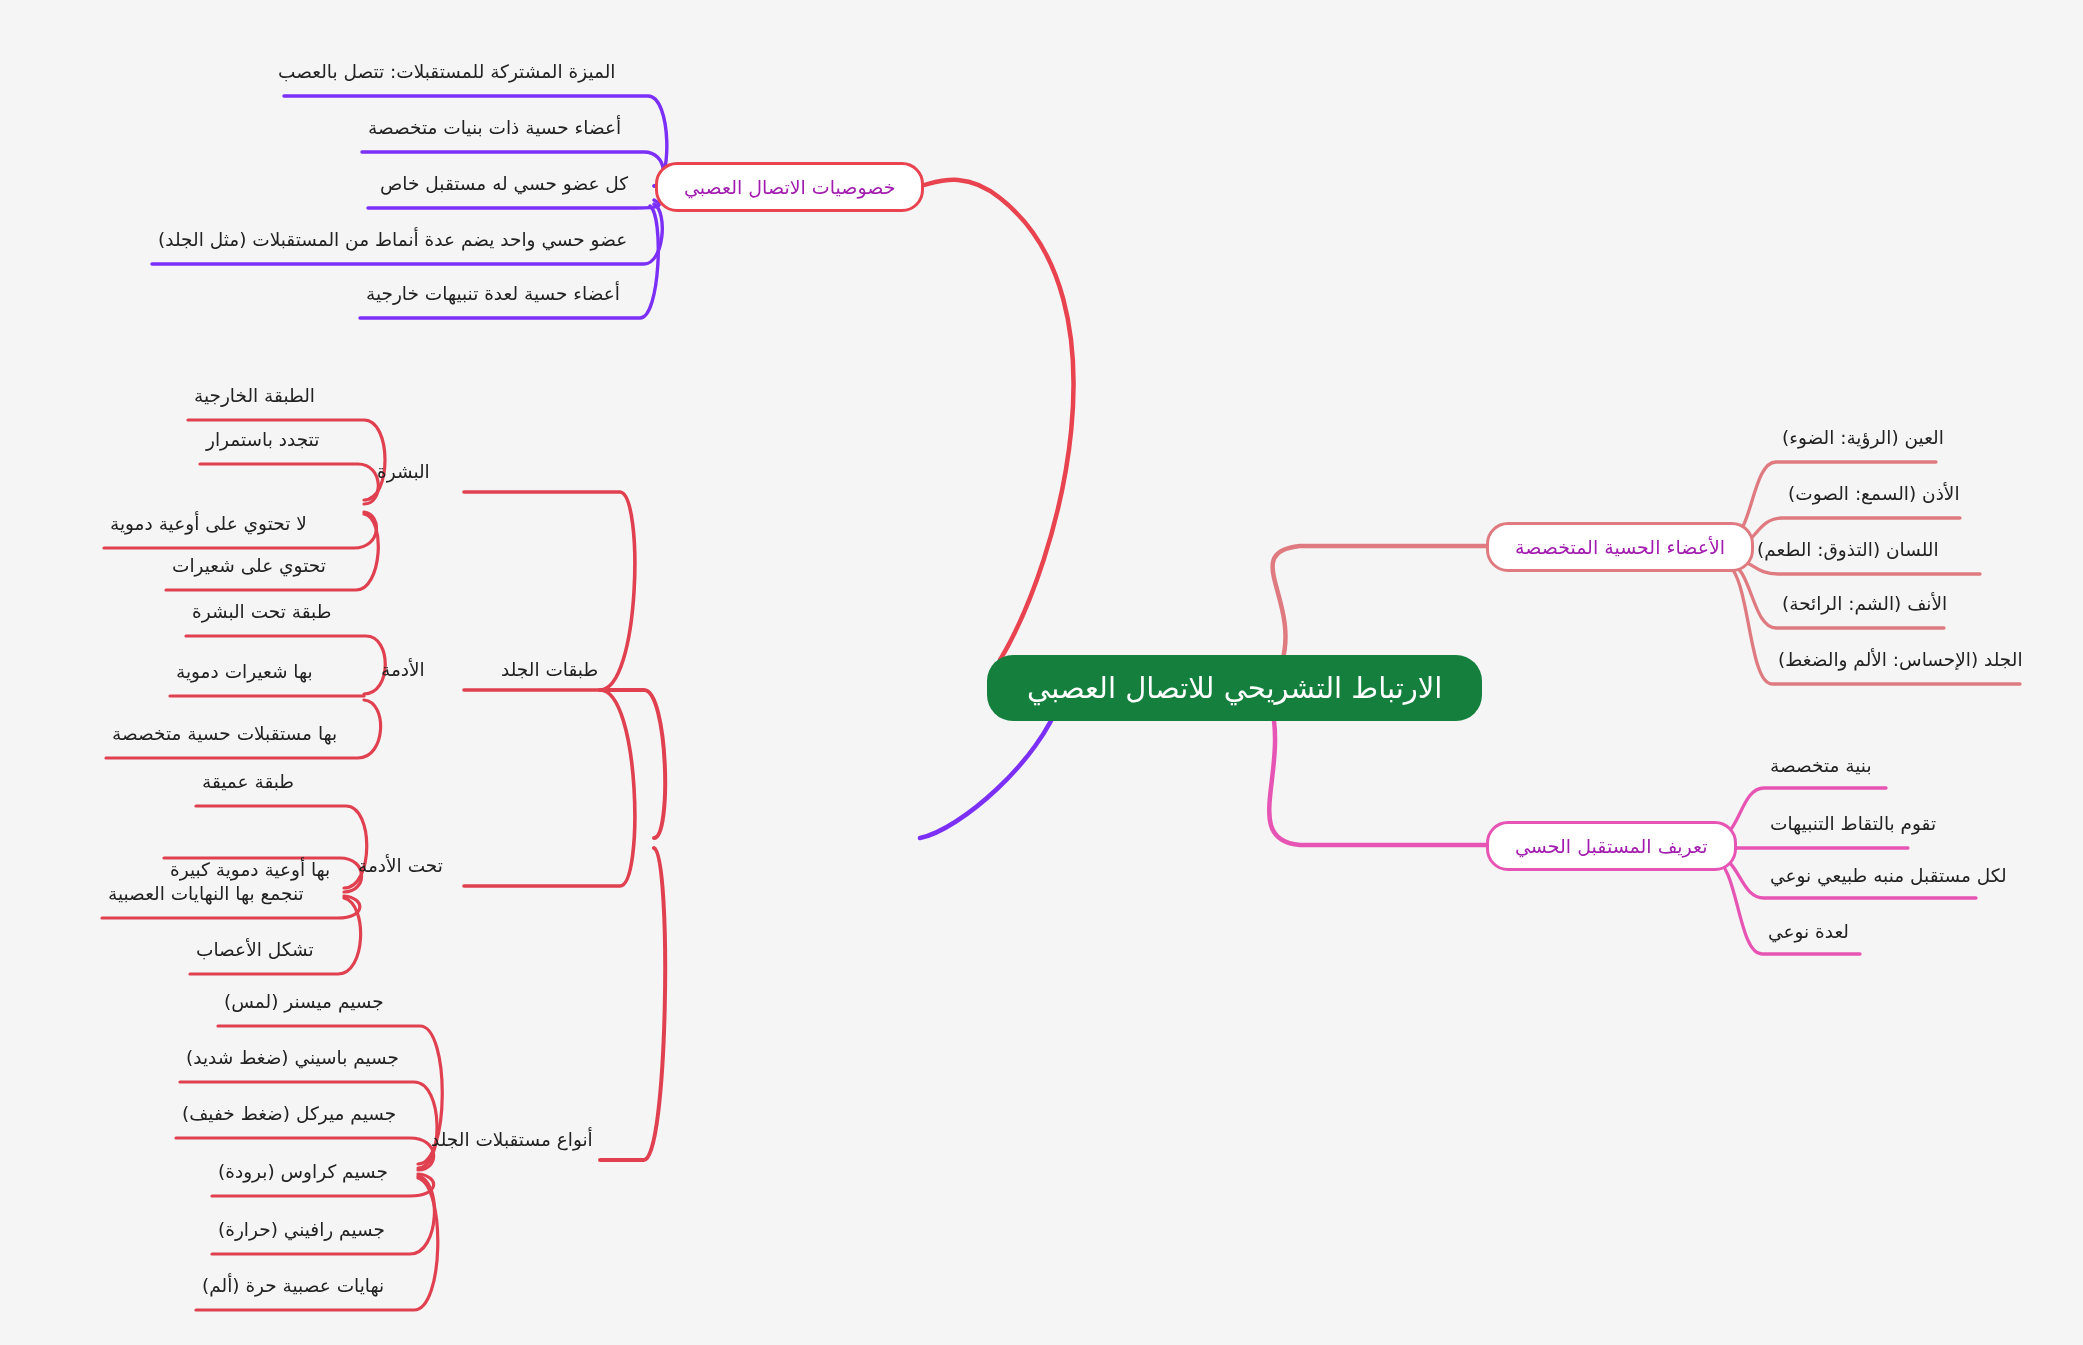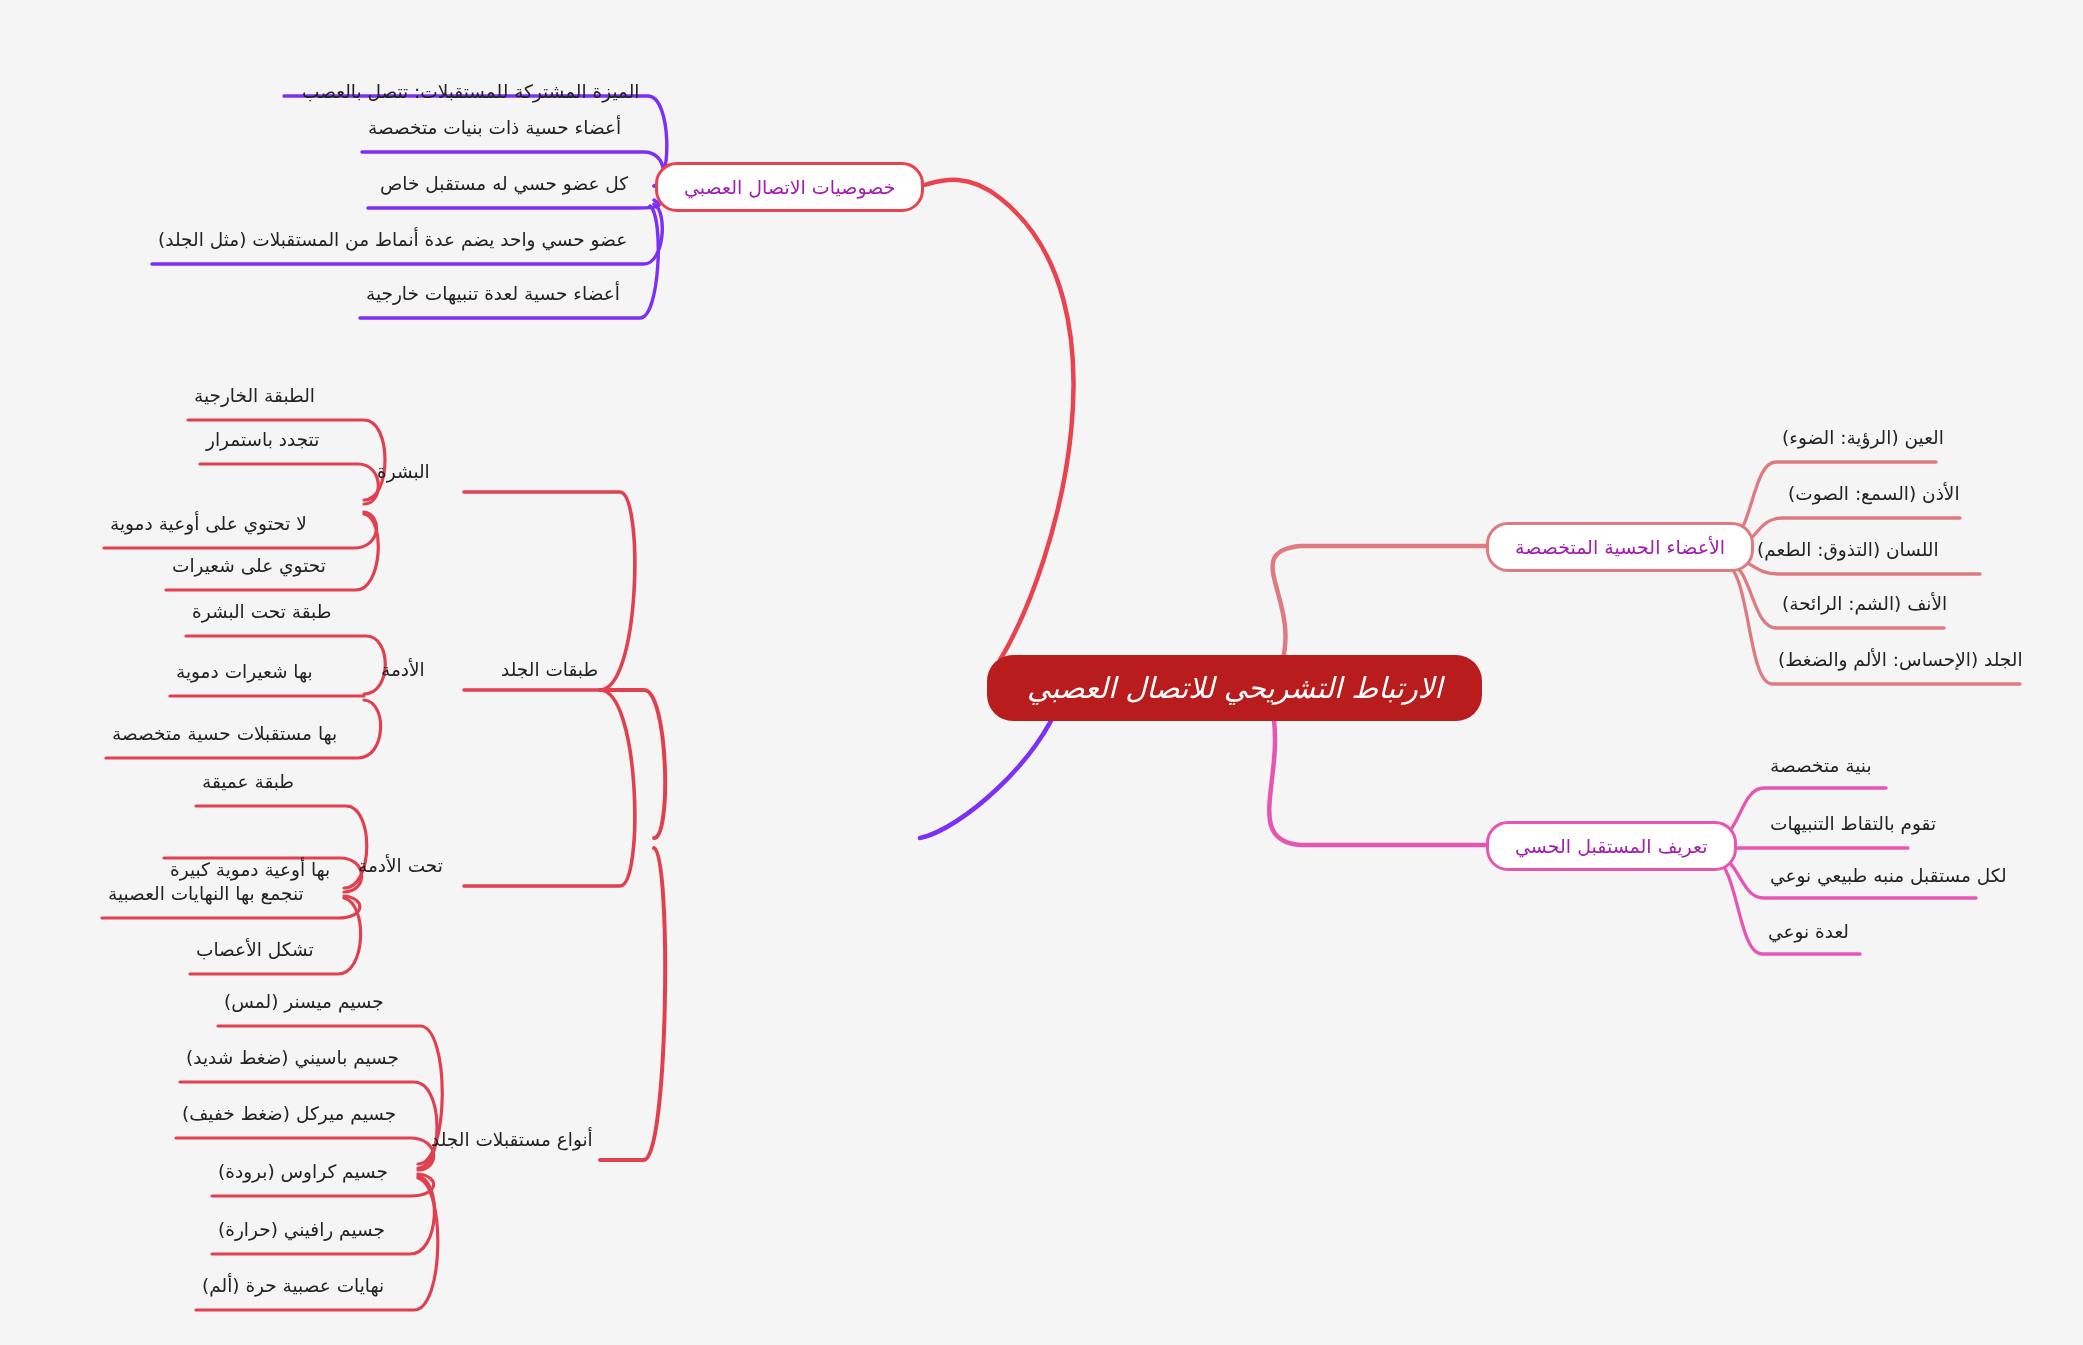--- a/index.html
+++ b/index.html
@@ -27,27 +27,26 @@
   .node {
     position: absolute;
     box-sizing: border-box;
     white-space: nowrap;
     display: flex;
     align-items: center;
     justify-content: center;
   }
   
   .root {
-    background: #b91c1c;
+    background: #15803d;
     color: #ffffff;
     border-radius: 26px;
     font-size: 29px;
     padding: 16px 40px;
     letter-spacing: 0.2px;
-    font-style: italic;
   }
   
   .pill {
     background: #ffffff;
     border-radius: 22px;
     font-size: 19px;
     color: #a21caf;
     padding: 11px 26px;
     border: 3.5px solid #e0555e;
   }
@@ -149,21 +148,21 @@
 
   <div class="node root" style="left:987px; top:655px;">الارتباط التشريحي للاتصال العصبي</div>
 
   <div class="node pill accent-red" style="left:655px; top:162px;">خصوصيات الاتصال العصبي</div>
 
 
   <div class="node pill accent-salmon" style="left:1486px; top:522px;">الأعضاء الحسية المتخصصة</div>
 
   <div class="node pill accent-pink" style="left:1486px; top:821px;">تعريف المستقبل الحسي</div>
 
-  <div class="leaf" style="left:296px; top:62px;margin-top:20px;">الميزة المشتركة للمستقبلات: تتصل بالعصب</div>
+  <div class="leaf" style="left:272px; top:62px;">الميزة المشتركة للمستقبلات: تتصل بالعصب</div>
   <div class="leaf" style="left:362px; top:118px;">أعضاء حسية ذات بنيات متخصصة</div>
   <div class="leaf" style="left:374px; top:174px;">كل عضو حسي له مستقبل خاص</div>
   <div class="leaf" style="left:152px; top:230px;">عضو حسي واحد يضم عدة أنماط من المستقبلات (مثل الجلد)</div>
   <div class="leaf" style="left:360px; top:284px;">أعضاء حسية لعدة تنبيهات خارجية</div>
 
   <div class="leaf" style="left:495px; top:660px; padding-bottom:2px;">طبقات الجلد</div>
   <div class="leaf" style="left:425px; top:1130px; padding-bottom:2px;">أنواع مستقبلات الجلد</div>
 
   <div class="leaf" style="left:371px; top:462px; padding-bottom:2px;">البشرة</div>
   <div class="leaf" style="left:375px; top:660px; padding-bottom:2px;">الأدمة</div>

